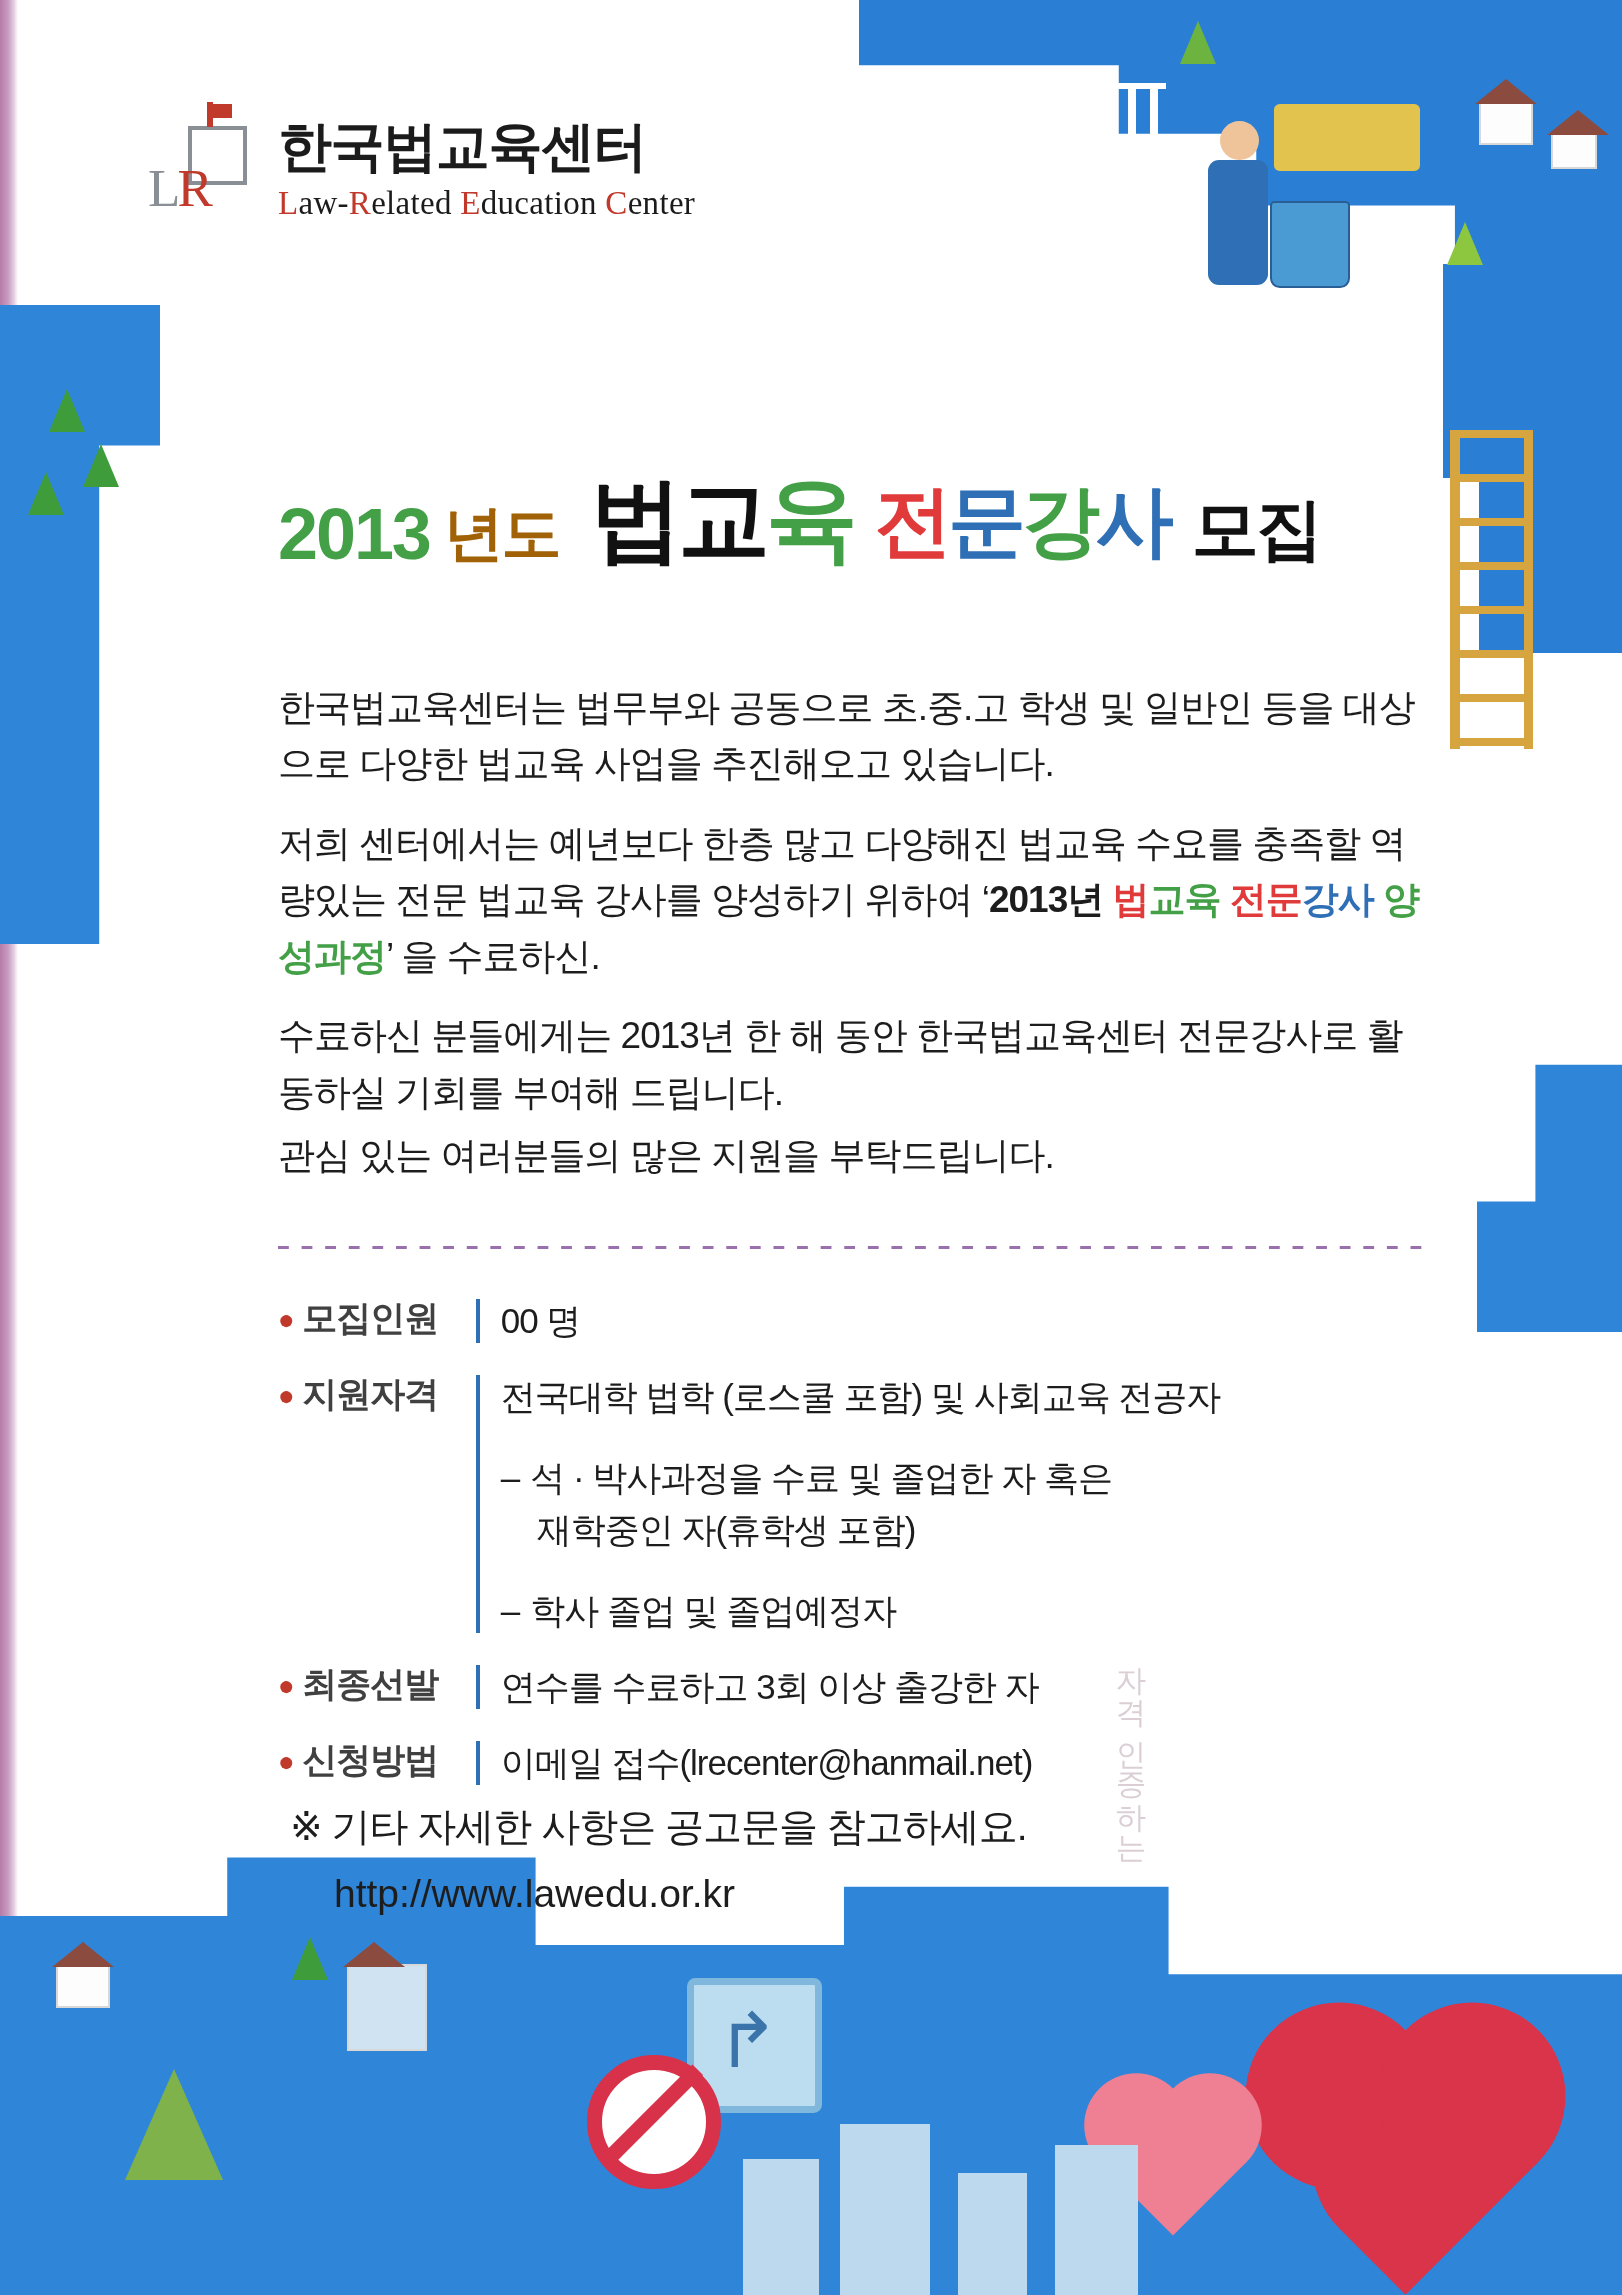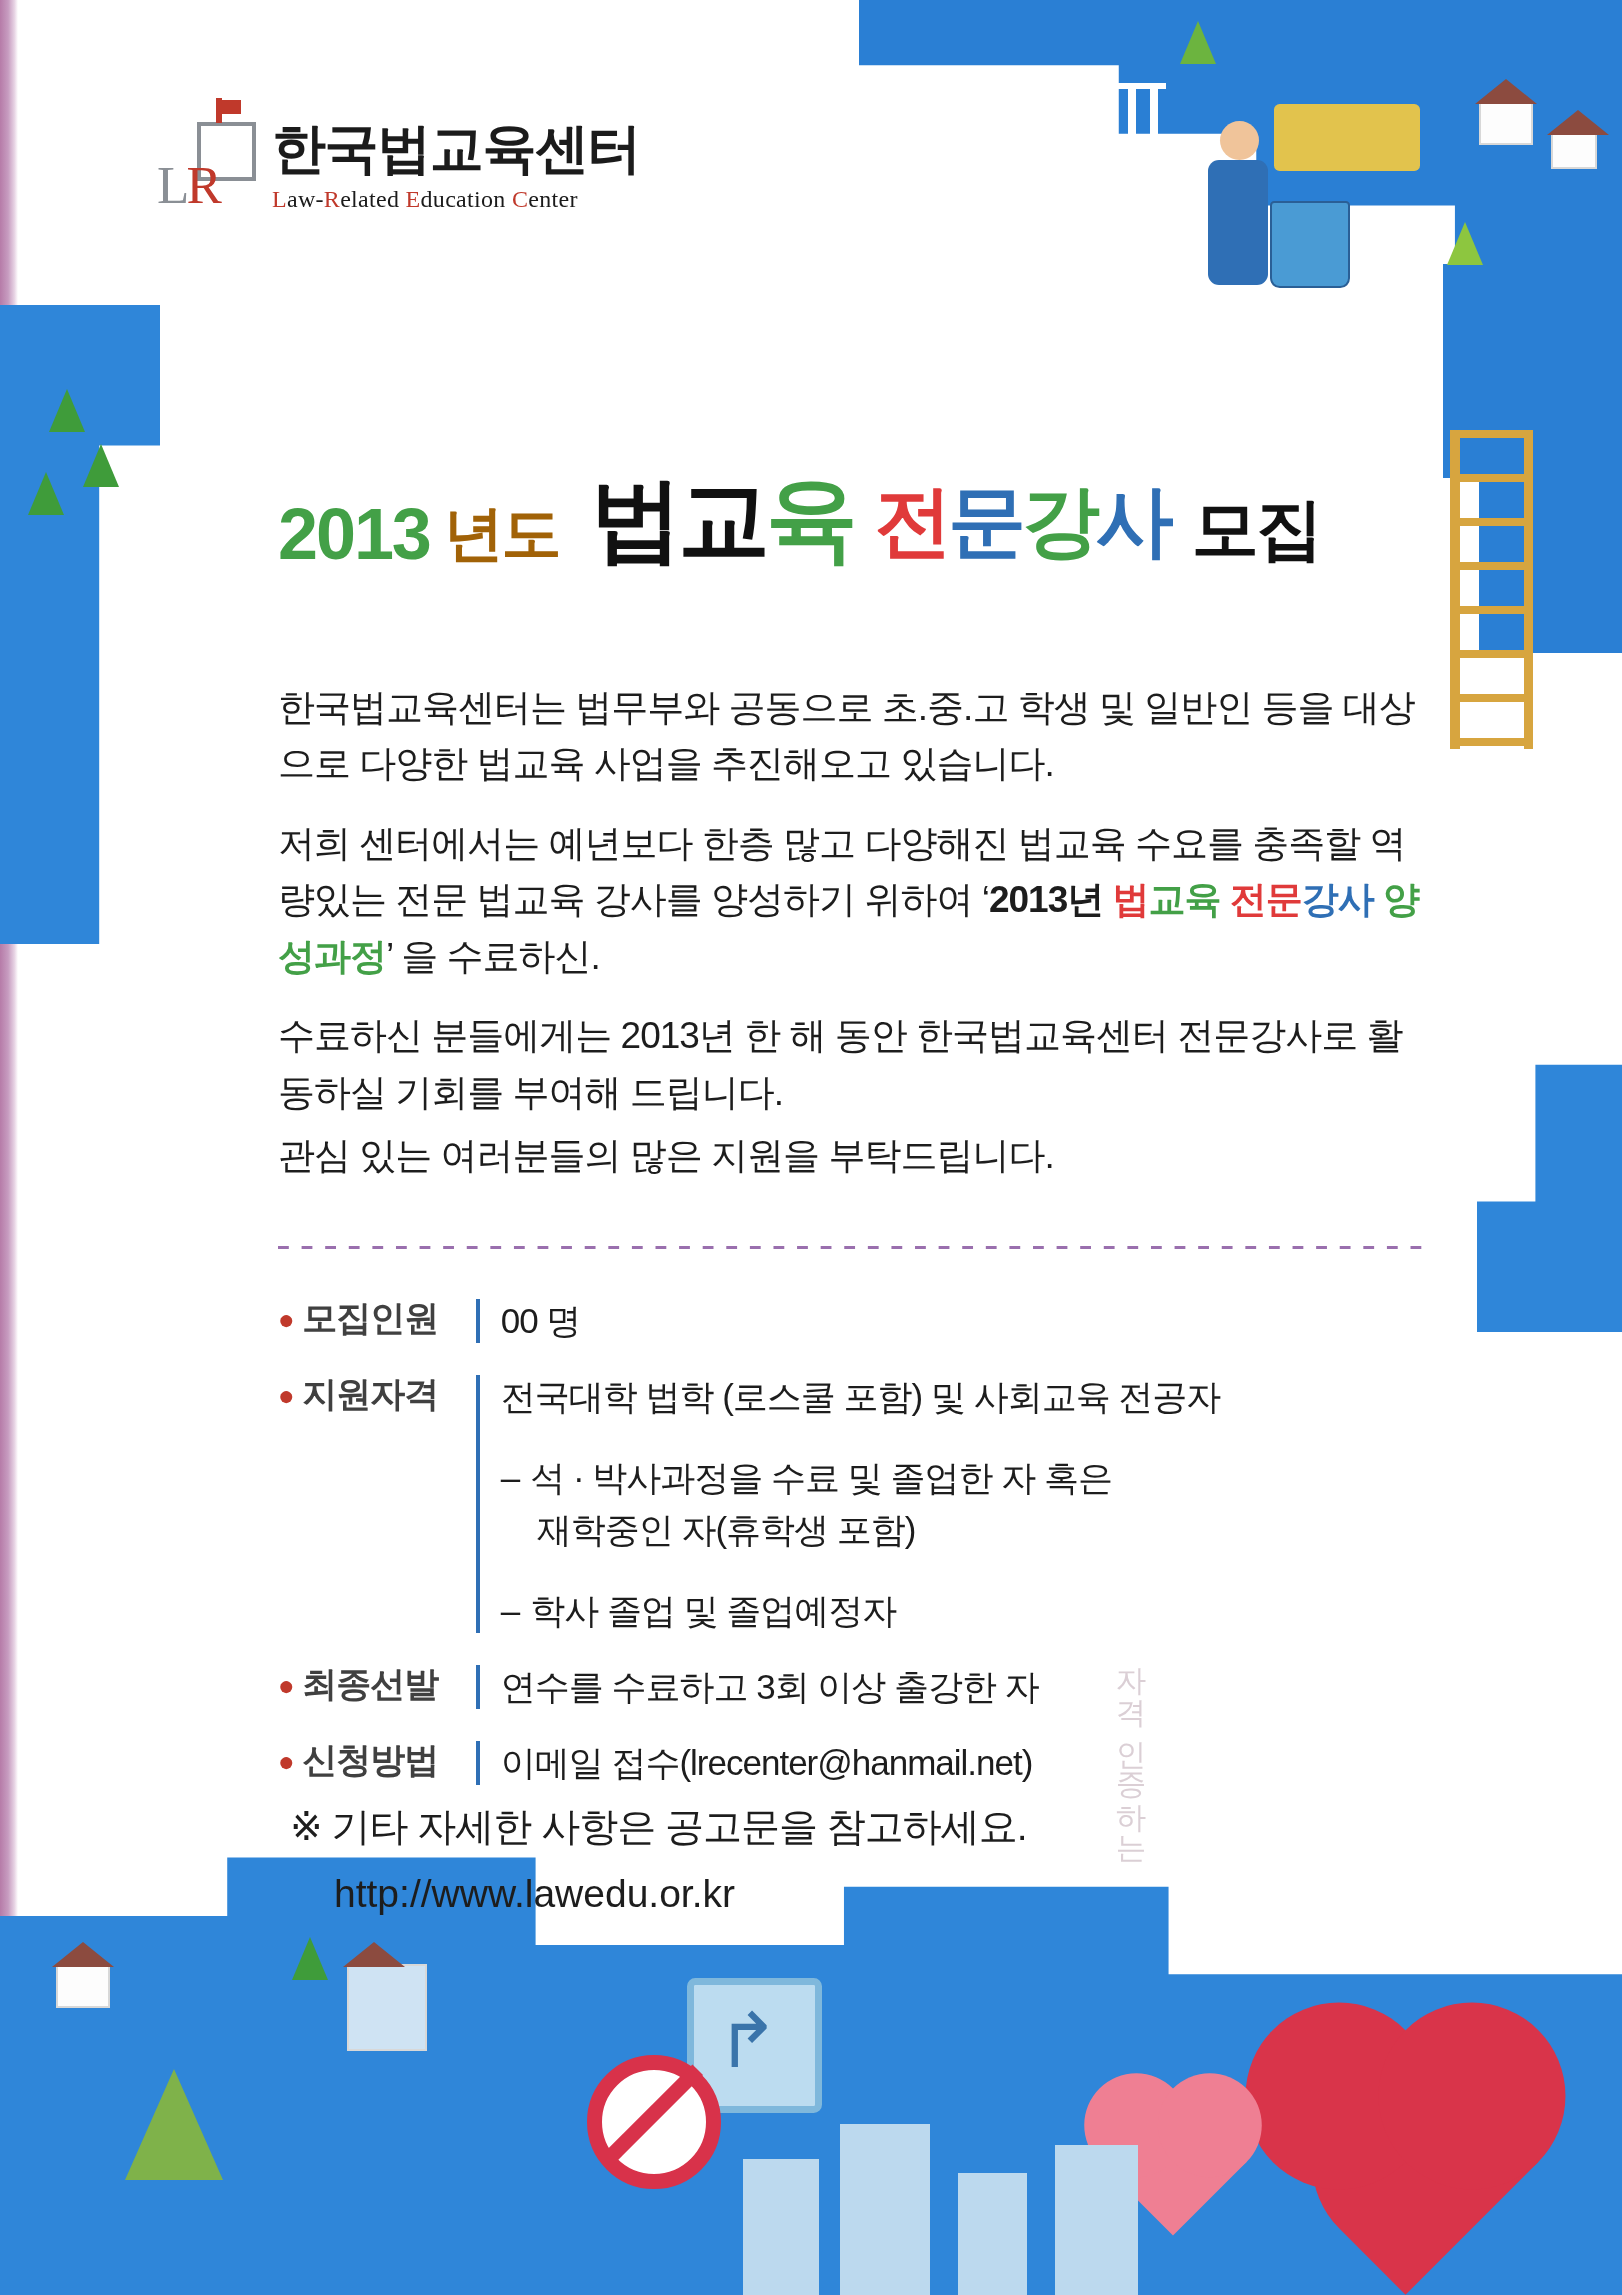--- a/index.html
+++ b/index.html
@@ -150,24 +150,24 @@
     position: absolute;
     width: 83px; height: 319px;
     background:
       repeating-linear-gradient(180deg, #d7a53f 0 8.3px, transparent 8.3px 44px),
       linear-gradient(90deg, #d7a53f 0 9.7px, transparent 9.7px 74px, #d7a53f 74px 83px);
   }
 
   
   .logo {
     position: absolute;
-    left: 157px; top: 118px;
+    left: 148px; top: 118px;
     display: flex;
     align-items: center;
-    gap: 4px;
+    gap: 19px;
   }
   .logo-mark {
     position: relative;
     width: 111px; height: 97px;
   }
   .logo-lr {
     position: absolute;
     left: 0; bottom: 0;
     font-family: "Liberation Serif", serif;
     font-size: 53px;
@@ -198,21 +198,21 @@
   }
   .logo-text-kr {
     font-size: 54px;
     font-weight: bold;
     color: #1b1b1b;
     letter-spacing: -1.4px;
     line-height: 1.05;
   }
   .logo-text-en {
     font-family: "Liberation Serif", serif;
-    font-size: 24px;
+    font-size: 33px;
     color: #1b1b1b;
     letter-spacing: 0.3px;
     margin-top: 10px;
   }
   .logo-text-en .cap { color: #c0392b; }
 
   
   .headline {
     position: absolute;
     left: 278px; top: 451px;

